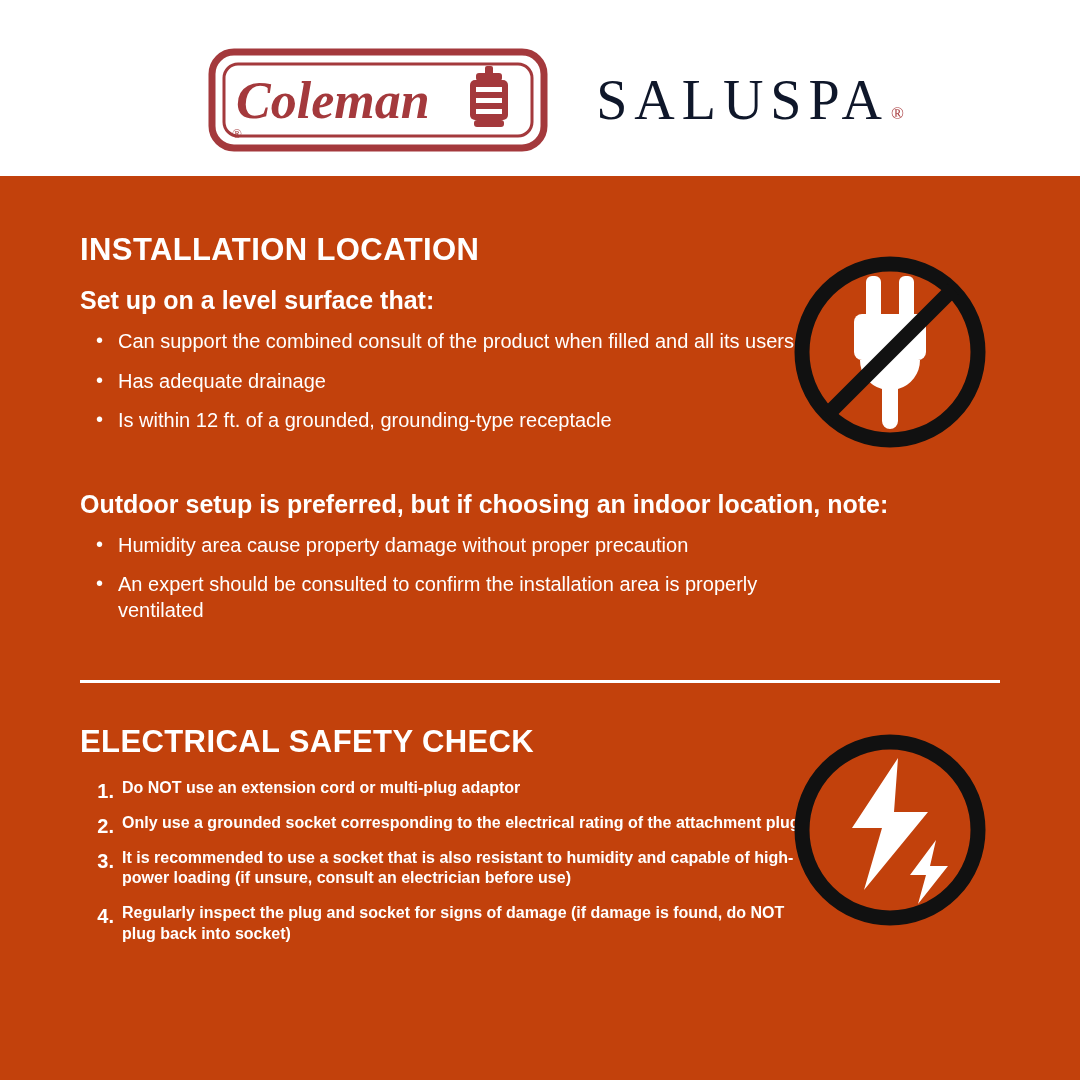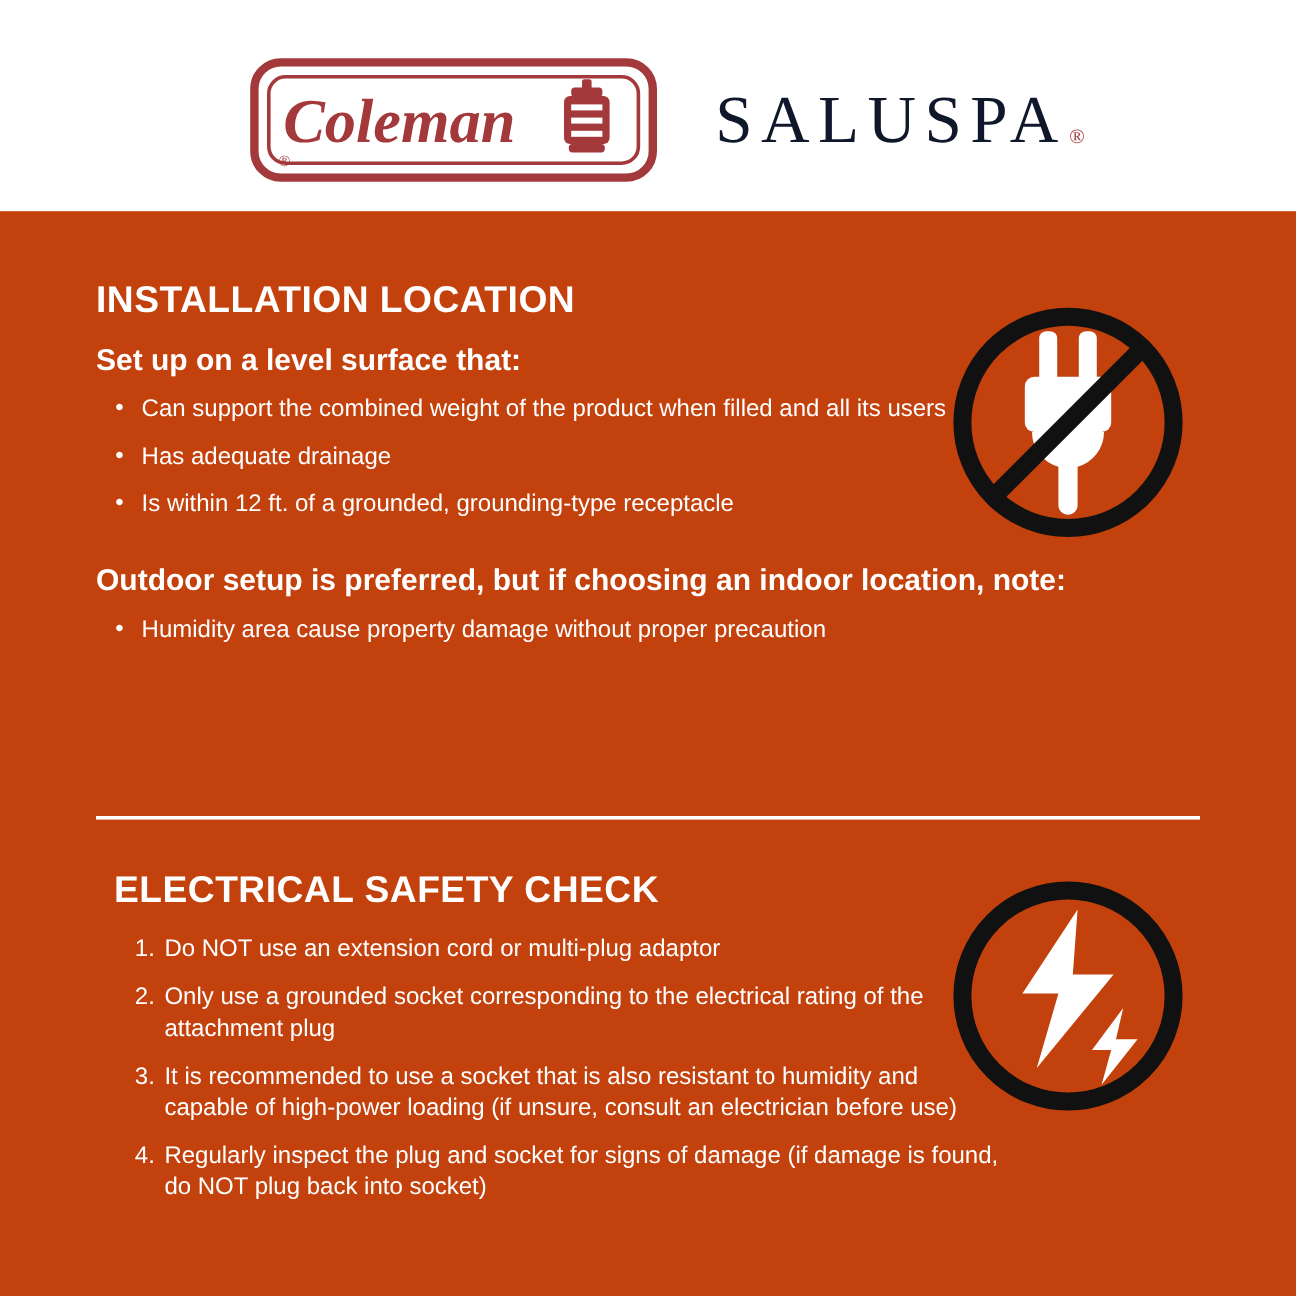--- a/index.html
+++ b/index.html
@@ -71,38 +71,38 @@
     background: #c2410c;
     color: #ffffff;
   }
 
   .section {
     position: absolute;
     left: 80px;
     width: 920px;
   }
   .section-1 { top: 56px; }
-  .section-2 { top: 548px; margin-left: 15px; }
+  .section-2 { top: 548px; }
 
   h1.sec-title {
     margin: 0 0 18px 0;
     font-size: 31px;
     font-weight: bold;
     letter-spacing: 0.4px;
     color: #ffffff;
   }
 
   .sub-head {
     margin: 0 0 14px 0;
     font-size: 25px;
     font-weight: bold;
     color: #ffffff;
   }
   .sub-head.second {
-    margin-top: 36px;
+    margin-top: 56px;
   }
 
   ul.bullets {
     list-style: none;
     margin: 0;
     padding: 0 0 0 14px;
   }
   ul.bullets li {
     position: relative;
     padding-left: 24px;
@@ -125,24 +125,25 @@
     list-style: none;
     margin: 0;
     padding: 0 0 0 6px;
     counter-reset: num;
   }
   ol.numbers li {
     counter-increment: num;
     position: relative;
     padding-left: 36px;
     margin-bottom: 14px;
-    font-size: 20px;
+    font-size: 16px;
     line-height: 1.3;
     color: #ffffff;
     max-width: 700px;
+    font-weight: bold;
   }
   ol.numbers li::before {
     content: counter(num) ".";
     position: absolute;
     left: 0;
     top: 0;
     width: 28px;
     text-align: right;
     font-size: 20px;
     color: #ffffff;
@@ -210,27 +211,28 @@
     </div>
 
   </div>
 
   <div class="panel">
 
     <div class="section section-1">
       <h1 class="sec-title">INSTALLATION LOCATION</h1>
       <p class="sub-head">Set up on a level surface that:</p>
       <ul class="bullets">
-        <li>Can support the combined weight of the product when filled and all its users</li>
+        <li>Can support the combined consult of the product when filled and all its users</li>
         <li>Has adequate drainage</li>
         <li>Is within 12 ft. of a grounded, grounding-type receptacle</li>
       </ul>
       <p class="sub-head second">Outdoor setup is preferred, but if choosing an indoor location, note:</p>
       <ul class="bullets">
         <li>Humidity area cause property damage without proper precaution</li>
+        <li>An expert should be consulted to confirm the installation area is properly ventilated</li>
       </ul>
     </div>
 
     <div class="icon-noplug">
       <svg width="200" height="200" viewBox="0 0 200 200" xmlns="http://www.w3.org/2000/svg">
         <circle cx="100" cy="100" r="88" fill="none" stroke="#111111" stroke-width="15"></circle>
         <g fill="#ffffff">
           <rect x="76" y="24" width="15" height="44" rx="6"></rect>
           <rect x="109" y="24" width="15" height="44" rx="6"></rect>
           <rect x="64" y="62" width="72" height="46" rx="8"></rect>

